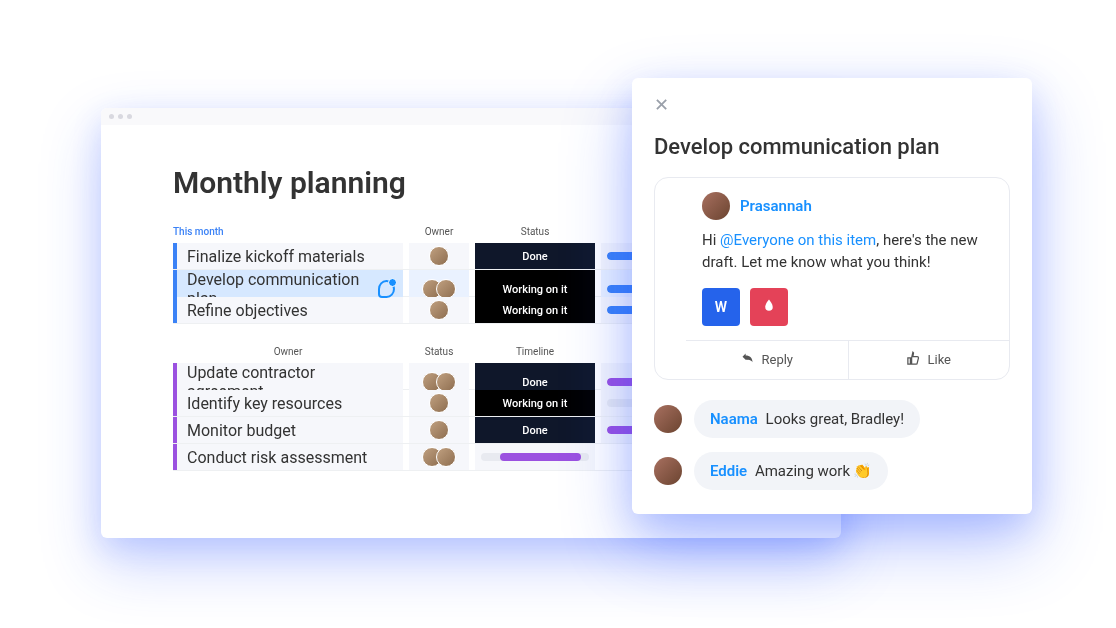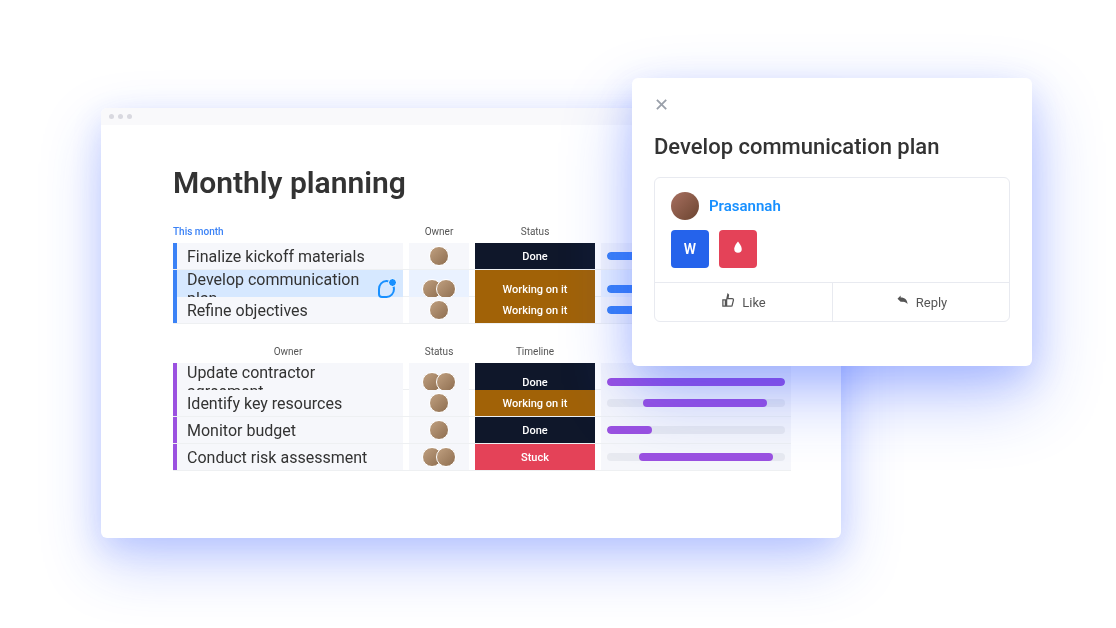--- a/index.html
+++ b/index.html
@@ -75,21 +75,21 @@
   .avatar {
     width:20px;height:20px;border-radius:50%;display:inline-block;
     background:linear-gradient(135deg,#c0a080,#8e6e50);
     border:1px solid #fff;
   }
   .avatar.pair { margin-left:-6px; }
   .status-cell {
     height:100%; display:flex;align-items:center;justify-content:center;
     color:#fff;font-size:11px;font-weight:500;
   }
-  .done{background:#0f172a;} .work{background:#a16207;} .stuck{background:#e44258;}
+  .done{background:#0f172a;} .work{background:#000000;} .stuck{background:#e44258;}
   .timeline-cell { height:100%; display:flex; align-items:center; padding:0 6px; background:#f6f7fb;}
   .row.selected .timeline-cell { background:#eaf2ff; }
   .bar-track { width:100%; height:8px; border-radius:6px; background:#e8eaf0; position:relative; overflow:hidden;}
   .bar-fill { position:absolute; top:0; bottom:0; border-radius:6px; }
   .chat-icon {
     width:18px;height:18px;position:relative;
   }
   .chat-icon::before{
     content:"";position:absolute;inset:0;border:2px solid #1890ff;border-radius:50% 50% 50% 4px;
   }
@@ -103,21 +103,21 @@
     left: 632px;
     width: 400px;
     background:#fff;
     border-radius:6px;
     box-shadow: 0 30px 70px rgba(40,80,255,0.32), 0 12px 35px rgba(40,80,255,0.18);
     padding: 18px 22px 24px 22px;
   }
   .close-x { font-size:18px; color:#9aa0aa; cursor:pointer; line-height:1;}
   .panel-title { font-size:22px; font-weight:500; color:#333; margin:20px 0 18px; }
   .post-card {
-    border:1px solid #e8eaf0; border-radius:6px; margin-bottom:20px;
+    border:1px solid #e8eaf0; border-radius:14px; margin-bottom:20px;padding-left:31px;
   }
   .post-body { padding:14px 16px 14px 16px; }
   .post-head { display:flex; align-items:center; gap:10px; margin-bottom:10px;}
   .avatar-lg {
     width:28px;height:28px;border-radius:50%;
     background:linear-gradient(135deg,#a87060,#6b4430);
   }
   .author { color:#1890ff; font-weight:600; font-size:15px;}
   .post-text { font-size:15px; color:#333; line-height:1.45; margin:4px 0 14px; }
   .mention { color:#1890ff; }
@@ -264,21 +264,20 @@
           </div>
           <div class="row" style="--accent: #9b51e0;">
       <div class="task-cell">
         <span>Conduct risk assessment</span>
 
       </div>
       <div class="owner-cell">
               <span class="avatar"></span>
               <span class="avatar pair"></span>
             </div>
-      <div class="status-cell stuck">Stuck</div>
       <div class="timeline-cell">
         <div class="bar-track">
                 <div class="bar-fill" style="left:18%;width:75%;background:#9b51e0"></div>
               </div>
       </div>
           </div>
         </div>
       </div>
   </div>
 </div>
@@ -286,44 +285,63 @@
 <div class="panel">
   <div class="close-x">✕</div>
   <div class="panel-title">Develop communication plan</div>
 
   <div class="post-card">
     <div class="post-body">
       <div class="post-head">
         <span class="avatar-lg"></span>
         <span class="author">Prasannah</span>
       </div>
+      <div class="post-text">
+        <span>Hi </span><span class="mention">@Everyone on this item</span><span>, here's the new draft. Let me know what you think!</span>
+      </div>
       <div class="attachments">
         <div class="file-chip word">
             <span>W</span>
           </div>
         <div class="file-chip pdf">
           <svg viewBox="0 0 24 24">
               <path d="M12 2c1.5 2.5 5 5.5 5 10a5 5 0 0 1-10 0c0-2 1-3.5 2.5-5C8 10 7 12 7 12s.2-5 5-10z"></path>
             </svg>
         </div>
       </div>
     </div>
     <div class="post-actions">
+      <div class="act-btn">
+        <span>
+          <svg width="15" height="15" viewBox="0 0 24 24" fill="none" stroke="#555" stroke-width="2">
+              <path d="M9 14l-5-5 5-5v3c7 0 11 4 11 11-2-3-4-4-11-4v3z" fill="#555" stroke="none"></path>
+            </svg>
+        </span>
+        <span>Reply</span>
+      </div>
       <div class="act-btn">
         <span>
           <svg width="15" height="15" viewBox="0 0 24 24" fill="none" stroke="#555" stroke-width="2">
               <path d="M7 11v10H3V11h4zm4-9l1 1-1 6h7a2 2 0 0 1 2 2l-2 8a2 2 0 0 1-2 2H9V11l2-9z"></path>
             </svg>
         </span>
         <span>Like</span>
       </div>
-      <div class="act-btn">
-        <span>
-          <svg width="15" height="15" viewBox="0 0 24 24" fill="none" stroke="#555" stroke-width="2">
-              <path d="M9 14l-5-5 5-5v3c7 0 11 4 11 11-2-3-4-4-11-4v3z" fill="#555" stroke="none"></path>
-            </svg>
-        </span>
-        <span>Reply</span>
-      </div>
     </div>
   </div>
 
+  <div id="comments-mount">
+      <div class="comment-row">
+    <span class="avatar-lg"></span>
+    <div class="pill">
+      <span class="cauthor">Naama</span>
+      <span>Looks great, Bradley!</span>
+    </div>
+      </div>
+      <div class="comment-row">
+    <span class="avatar-lg"></span>
+    <div class="pill">
+      <span class="cauthor">Eddie</span>
+      <span>Amazing work 👏</span>
+    </div>
+      </div>
+    </div>
 </div>
 
 </body></html>

